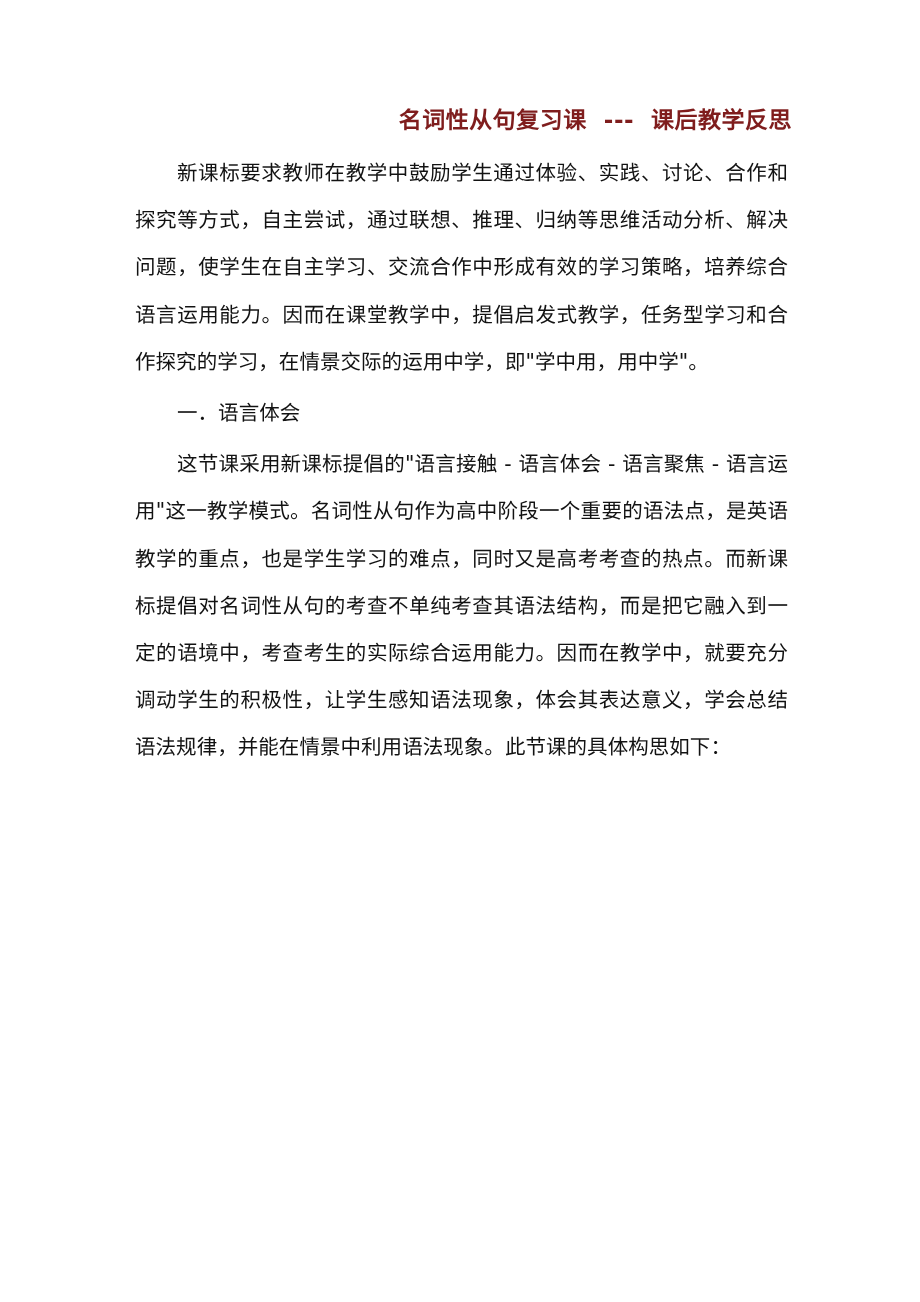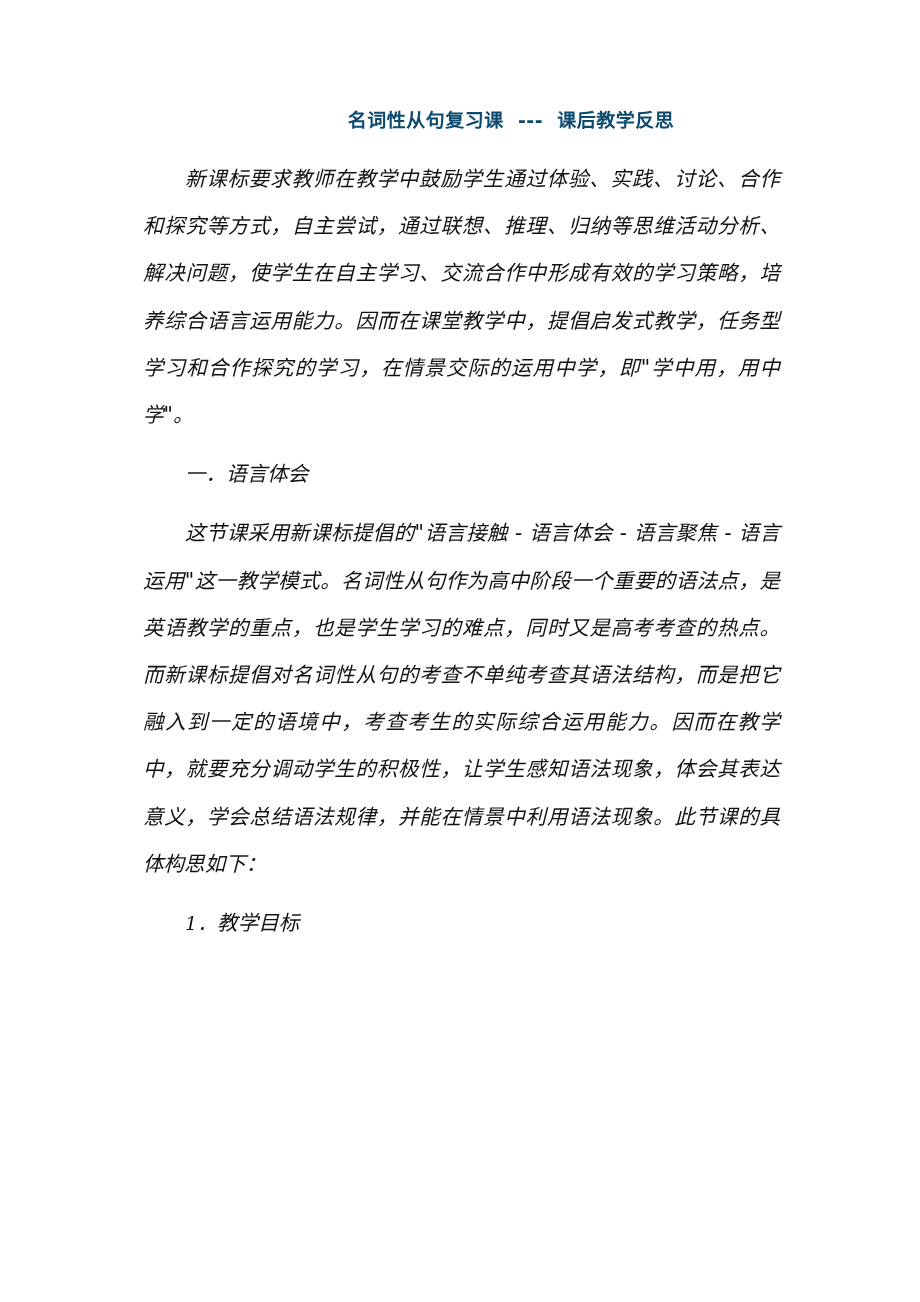--- a/index.html
+++ b/index.html
@@ -22,41 +22,40 @@
 
   
   .content {
     position: absolute;
     left: 131px;
     top: 97px;
     width: 661px;
   }
 
   .doc-title {
-    font-size: 19px;
+    font-size: 23px;
     font-weight: 700;
     line-height: 47px;
     letter-spacing: 0.5px;
-    text-align: center;
+    text-align: right;
     padding-left: 99px;
     margin: 0 0 6px 0;
     white-space: pre;
-    color: #0c4a6e;
+    color: #7f1d1d;
   }
 
   .para {
     font-size: 20.5px;
     line-height: 47.2px;
-    margin: 12px;
+    margin: 4px;
     text-align: justify;
     text-justify: inter-ideograph;
     text-align-last: left;
     letter-spacing: 0.05px;
     color: #121212;
-    font-style: italic;
   }
 
   
   .para.indent {
     text-indent: 42px;
   }
 
   
   .para.section {
     text-indent: 42px;
@@ -85,20 +84,19 @@
   <div class="content">
 
     <h1 class="doc-title">名词性从句复习课  ---  课后教学反思</h1>
 
     <p class="para indent">新课标要求教师在教学中鼓励学生通过体验、实践、讨论、合作和探究等方式，自主尝试，通过联想、推理、归纳等思维活动分析、解决问题，使学生在自主学习、交流合作中形成有效的学习策略，培养综合语言运用能力。因而在课堂教学中，提倡启发式教学，任务型学习和合作探究的学习，在情景交际的运用中学，即"学中用，用中学"。</p>
 
     <p class="para section">一．语言体会</p>
 
     <p class="para indent">这节课采用新课标提倡的"语言接触 - 语言体会 - 语言聚焦 - 语言运用"这一教学模式。名词性从句作为高中阶段一个重要的语法点，是英语教学的重点，也是学生学习的难点，同时又是高考考查的热点。而新课标提倡对名词性从句的考查不单纯考查其语法结构，而是把它融入到一定的语境中，考查考生的实际综合运用能力。因而在教学中，就要充分调动学生的积极性，让学生感知语法现象，体会其表达意义，学会总结语法规律，并能在情景中利用语法现象。此节课的具体构思如下：</p>
 
-    <p class="para numbered"><span class="num">1．</span><span>教学目标</span></p>
 
 
 
 
 
   </div>
 </div>
 
 </body></html>

